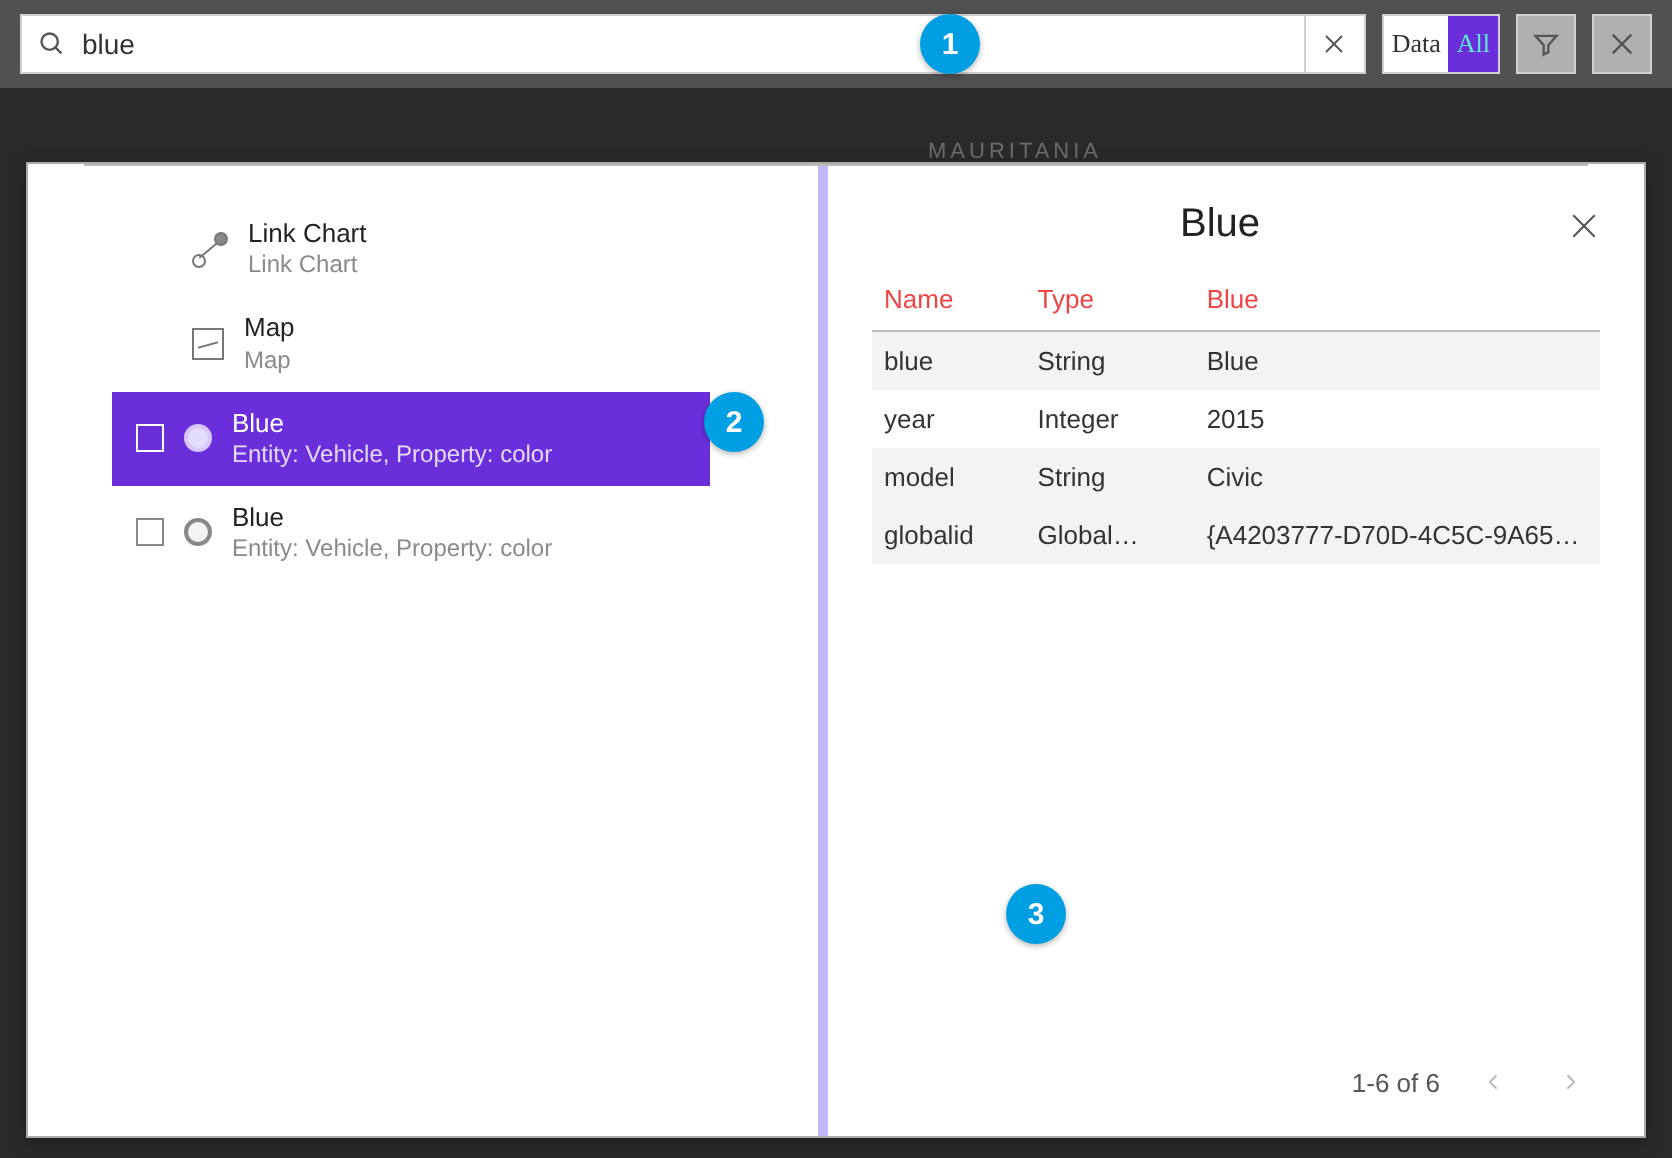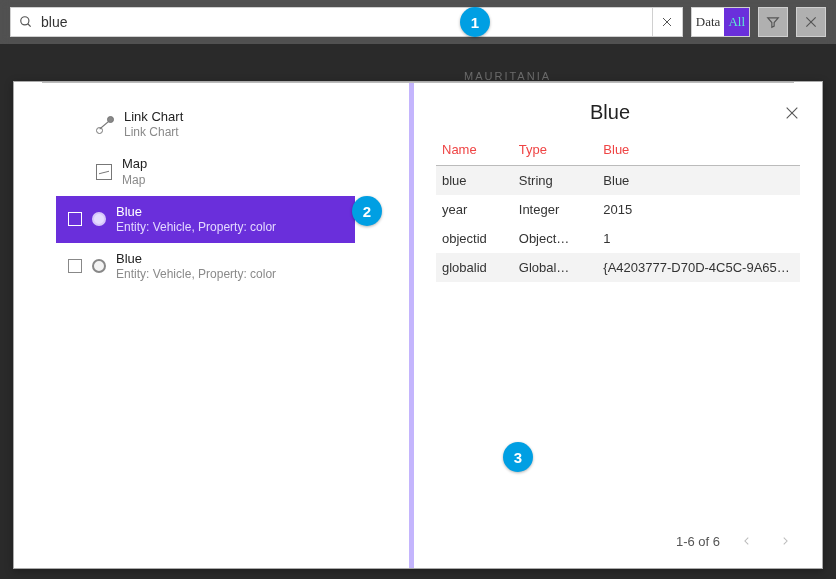--- a/index.html
+++ b/index.html
@@ -312,24 +312,24 @@
           <tr class="alt">
             <td>blue</td>
             <td>String</td>
             <td>Blue</td>
           </tr>
           <tr>
             <td>year</td>
             <td>Integer</td>
             <td>2015</td>
           </tr>
-          <tr>
-            <td>objectid</td>
-            <td>Object…</td>
-            <td>1</td>
+          <tr class="alt">
+            <td>model</td>
+            <td>String</td>
+            <td>Civic</td>
           </tr>
           <tr class="alt">
             <td>globalid</td>
             <td>Global…</td>
             <td>{A4203777-D70D-4C5C-9A65-C…</td>
           </tr>
         </tbody>
       </table>
       <div class="pager">
         <span>1-6 of 6</span>

